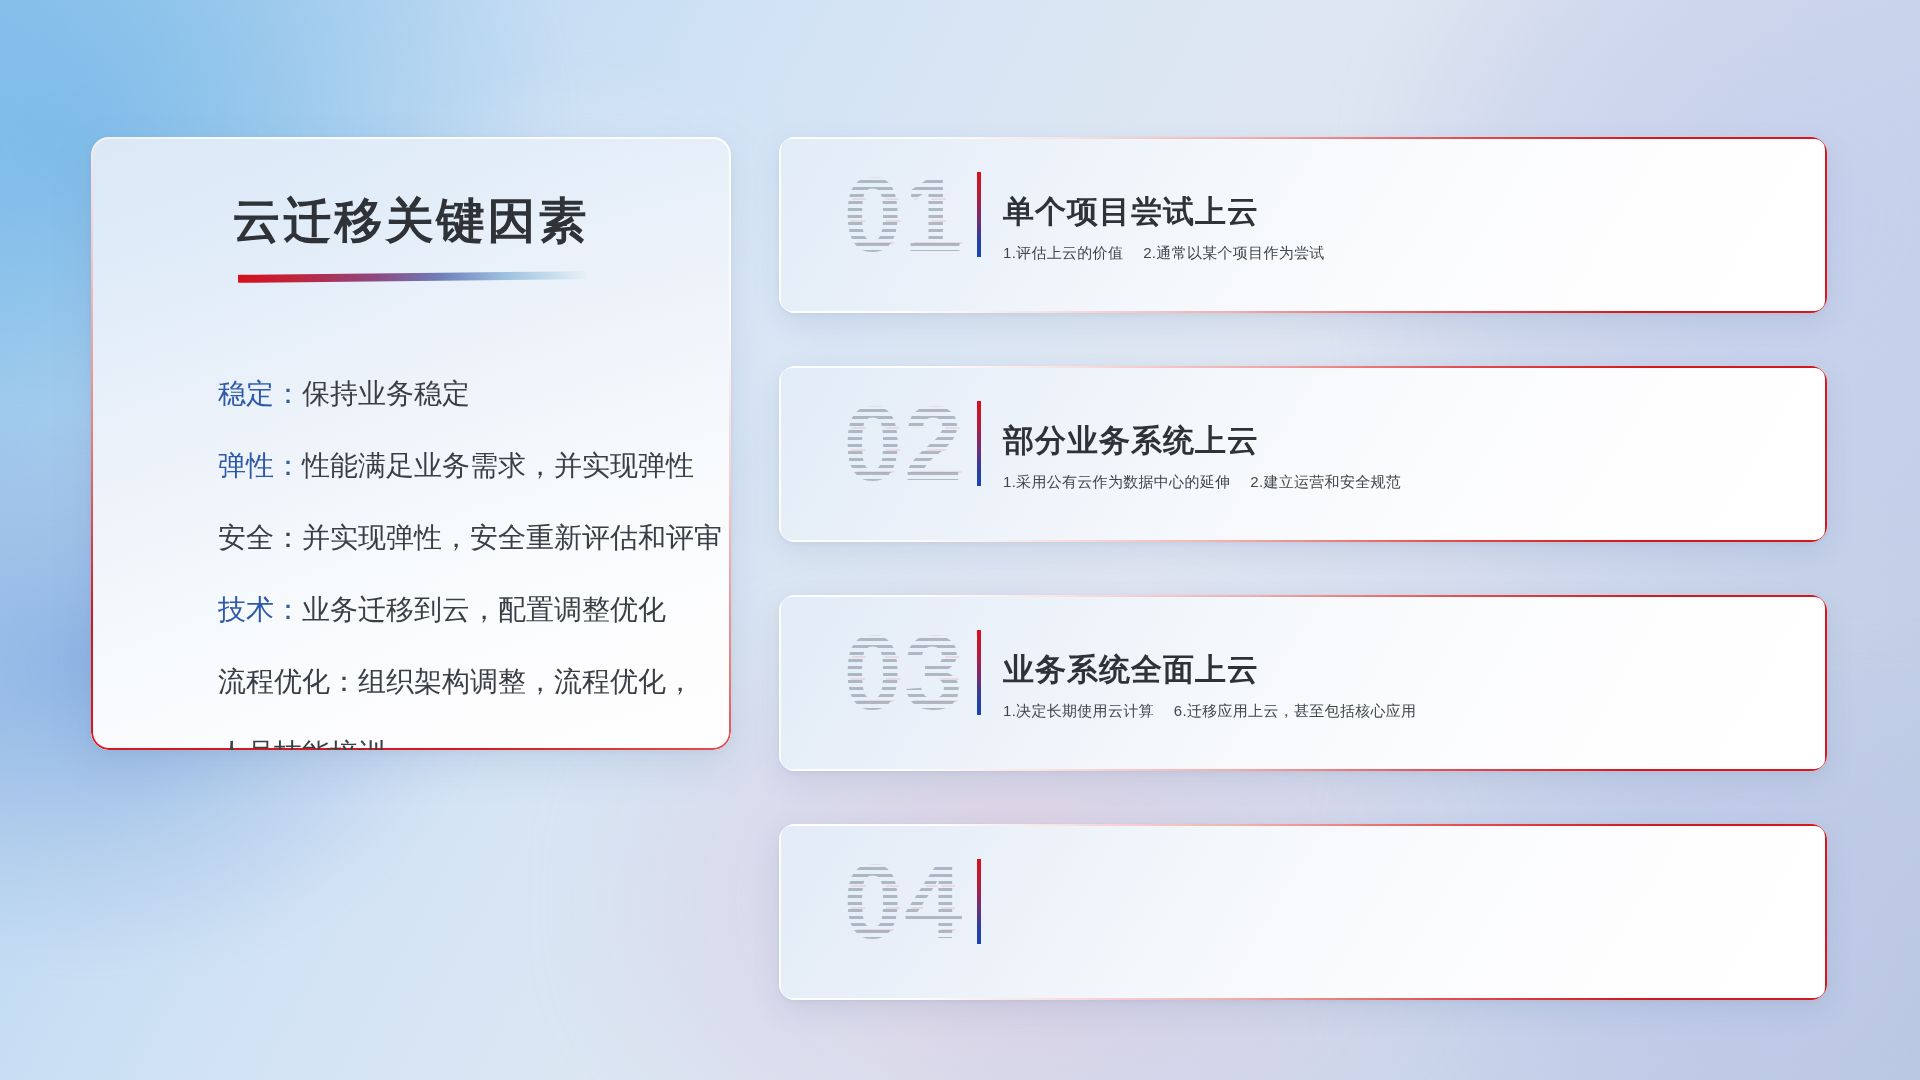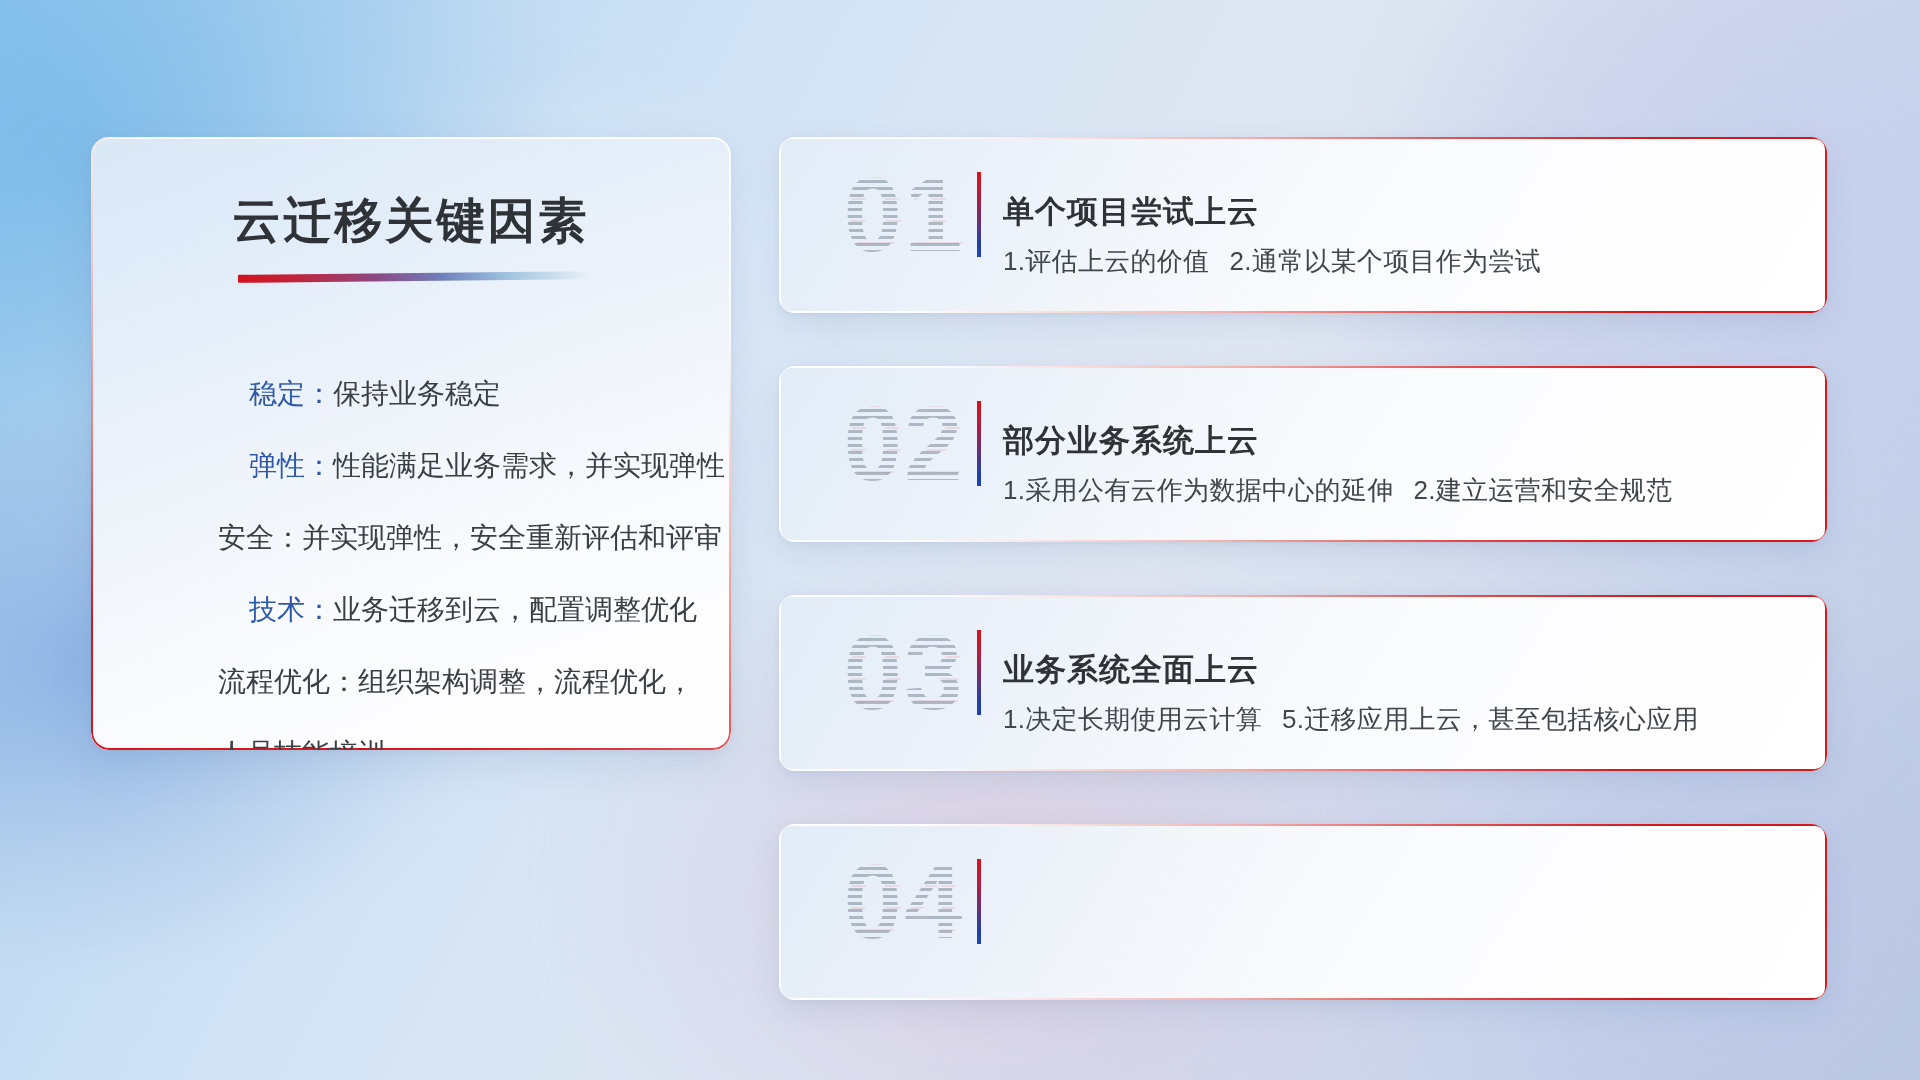--- a/index.html
+++ b/index.html
@@ -102,21 +102,21 @@
   }
   #panel-list {
     position: absolute; left: 127px; right: 38px; top: 243px;
   }
   .panel-row {
     font-size: 28px; line-height: 1.0; margin-bottom: 44px;
     color: #3a3f45; white-space: nowrap;
   }
   .panel-row:last-child { margin-bottom: 9px; }
   .row-label { color: #3a3f45; }
-  .row-label.accent { color: #2d59a8; margin-left: 31px; }
+  .row-label.accent { color: #2d59a8; }
   .row-text { color: #3a3f45; }
 
   
   #cards { position: absolute; left: 779px; top: 137px; }
   .card {
     position: relative;
     width: 1048px; height: 176px;
     margin-bottom: 53px;
     border-radius: 16px;
     background: linear-gradient(122deg,
@@ -182,21 +182,21 @@
     width: 4px; height: 85px;
     background: linear-gradient(180deg, #d8121b 0%, #b01d3e 30%, #6b3078 58%, #2540a0 82%, #1a44b8 100%);
   }
   .card-body { position: absolute; left: 224px; top: 24px; right: 20px; margin-top: 32px; }
   .card-title {
     font-size: 31px; font-weight: 700; color: #2f3338; letter-spacing: 1px;
     line-height: 1.25; white-space: nowrap;
   }
   .card-sub {
     margin-top: 12px;
-    font-size: 26px; color: #41464c; letter-spacing: .3px;
+    font-size: 15px; color: #41464c; letter-spacing: .3px;
     white-space: nowrap;
   }
   .card-sub .gap { display: inline-block; width: 20px; }
 </style>
 </head>
 <body>
 
 <div id="bg-base"></div>
 <div id="bg-glow-a"></div>
 <div id="bg-glow-b"></div>
@@ -264,21 +264,21 @@
     </div>
   </div>
 
   <div class="card">
     <div class="card-border"></div>
     <div class="card-number-shadow">03</div>
     <div class="card-number">03</div>
     <div class="card-bar"></div>
     <div class="card-body">
       <div class="card-title">业务系统全面上云</div>
-      <div class="card-sub"><span>1.决定长期使用云计算</span><span class="gap"></span><span>5.迁移应用上云，甚至包括核心应用</span></div>
+      <div class="card-sub"><span>1.决定长期使用云计算</span><span class="gap"></span><span>6.迁移应用上云，甚至包括核心应用</span></div>
     </div>
   </div>
 
   <div class="card">
     <div class="card-border"></div>
     <div class="card-number-shadow">04</div>
     <div class="card-number">04</div>
     <div class="card-bar"></div>
   </div>
 

